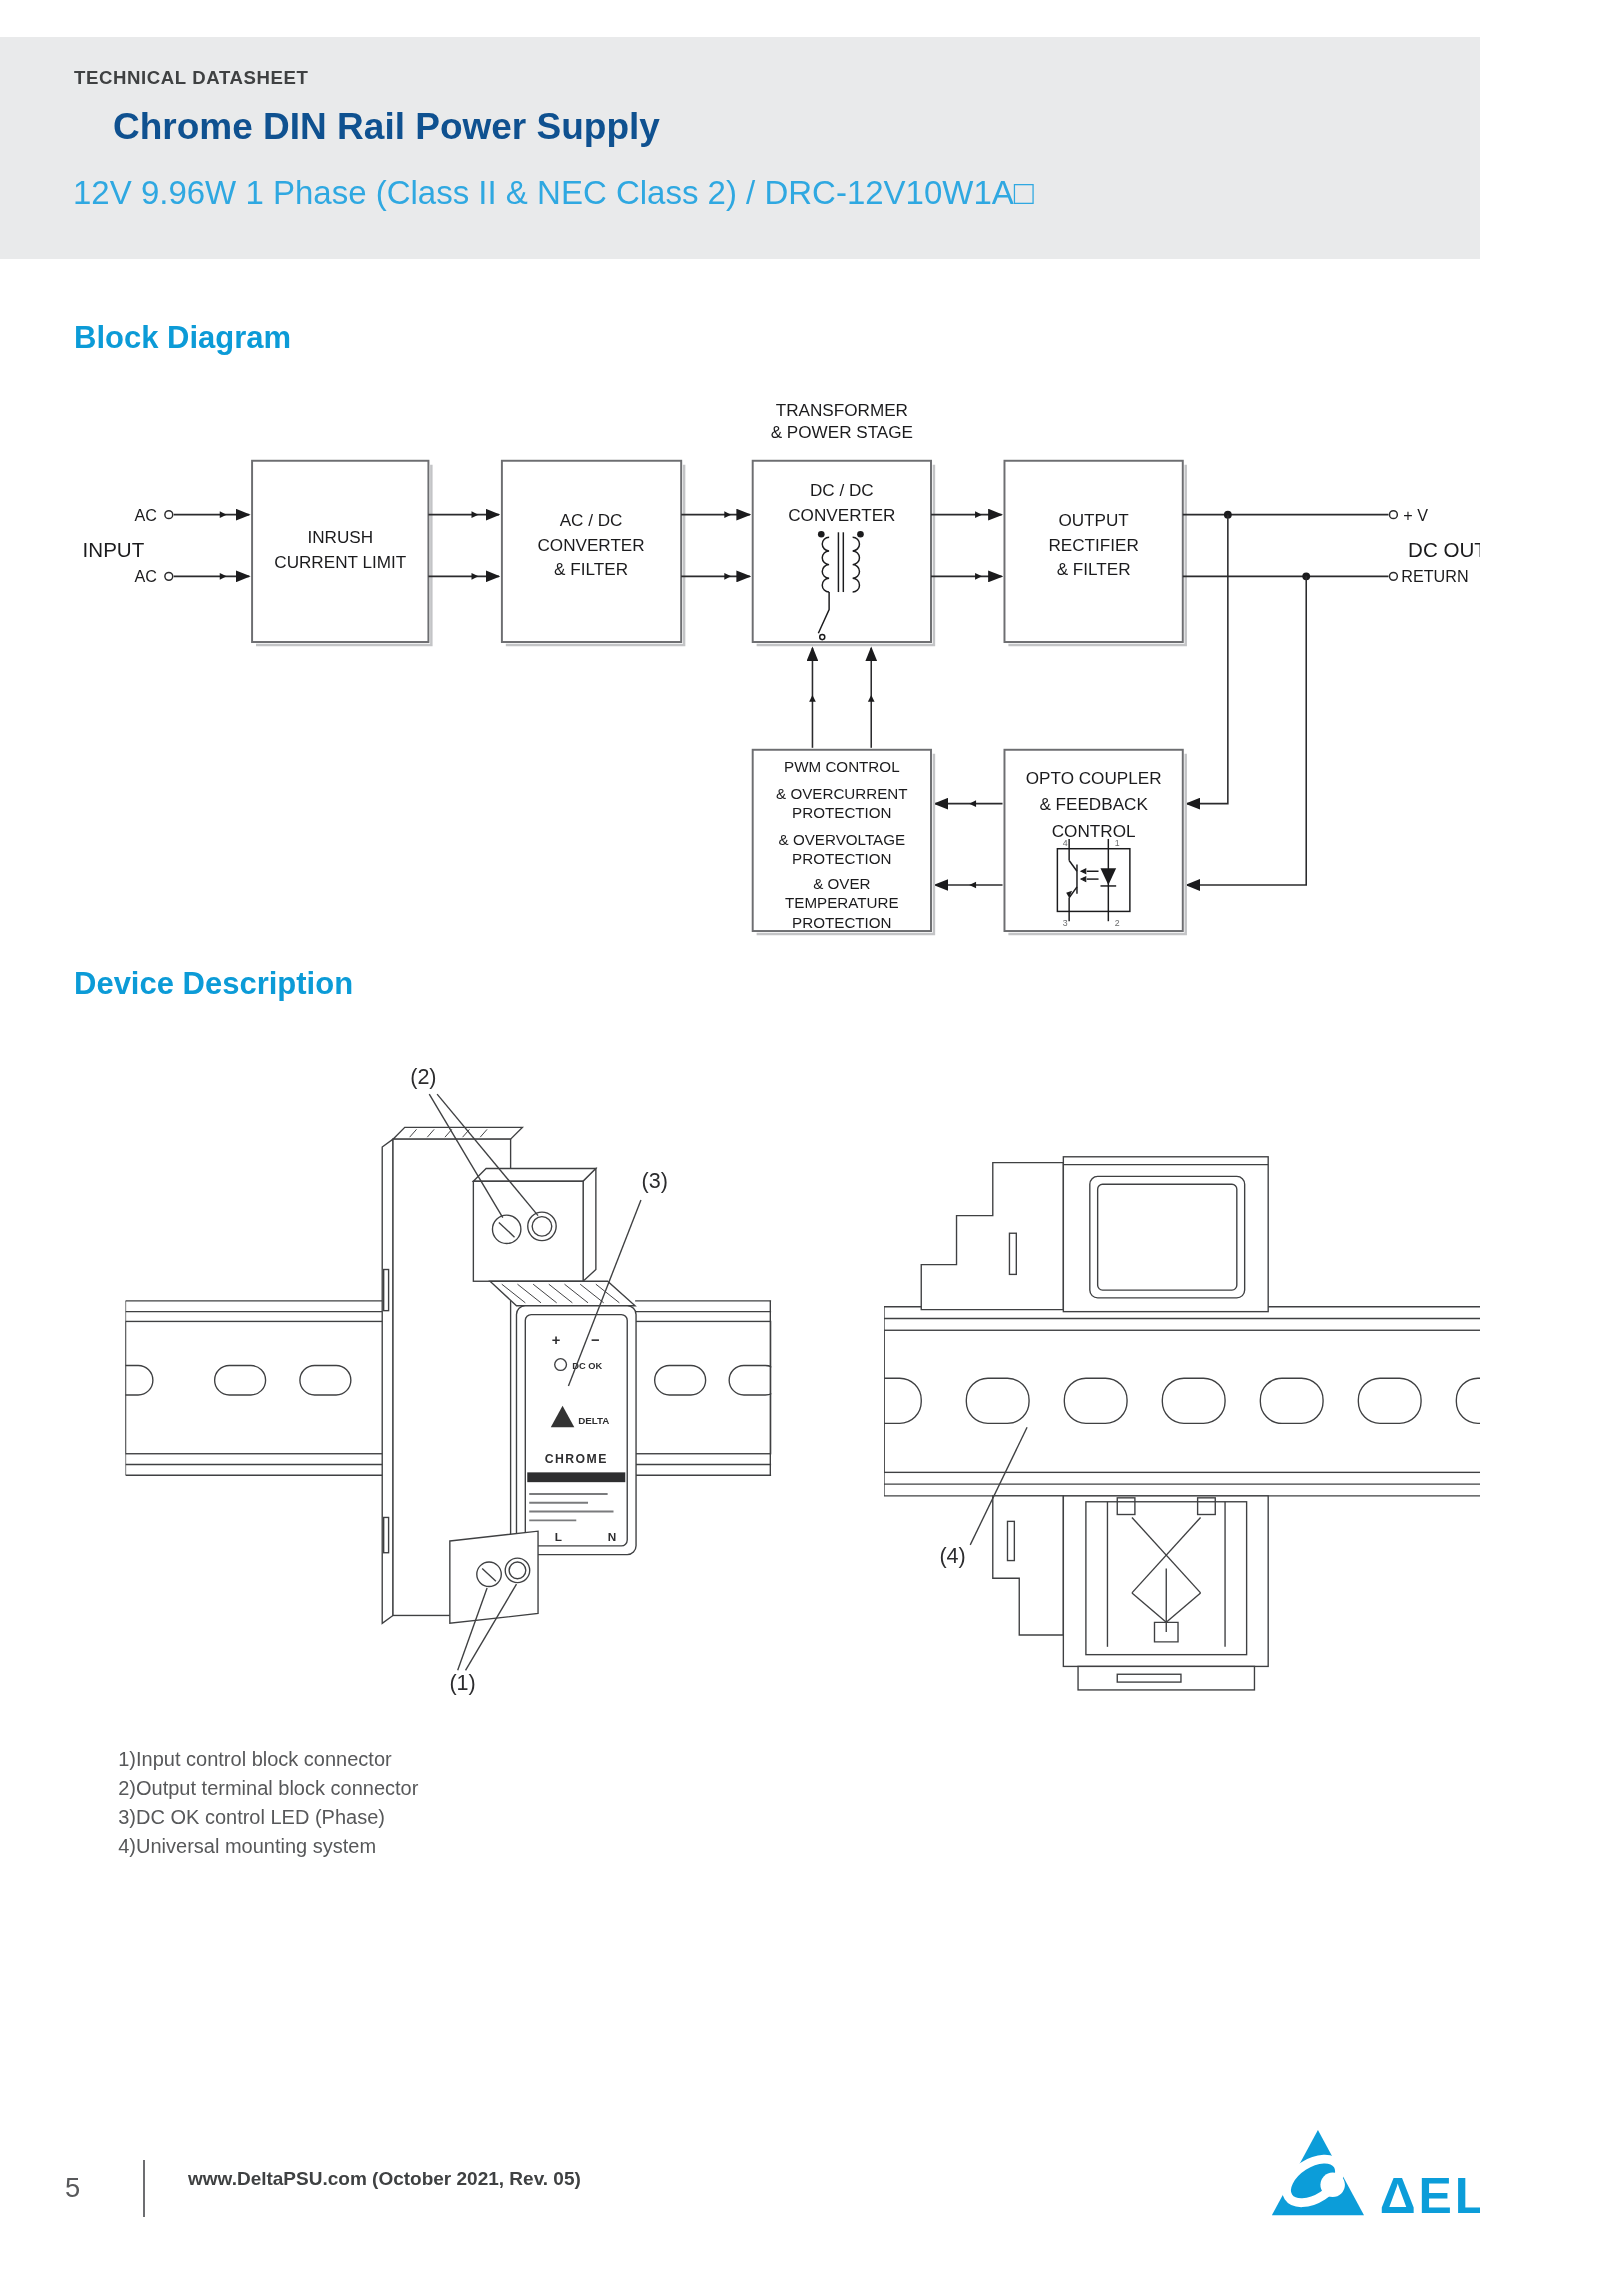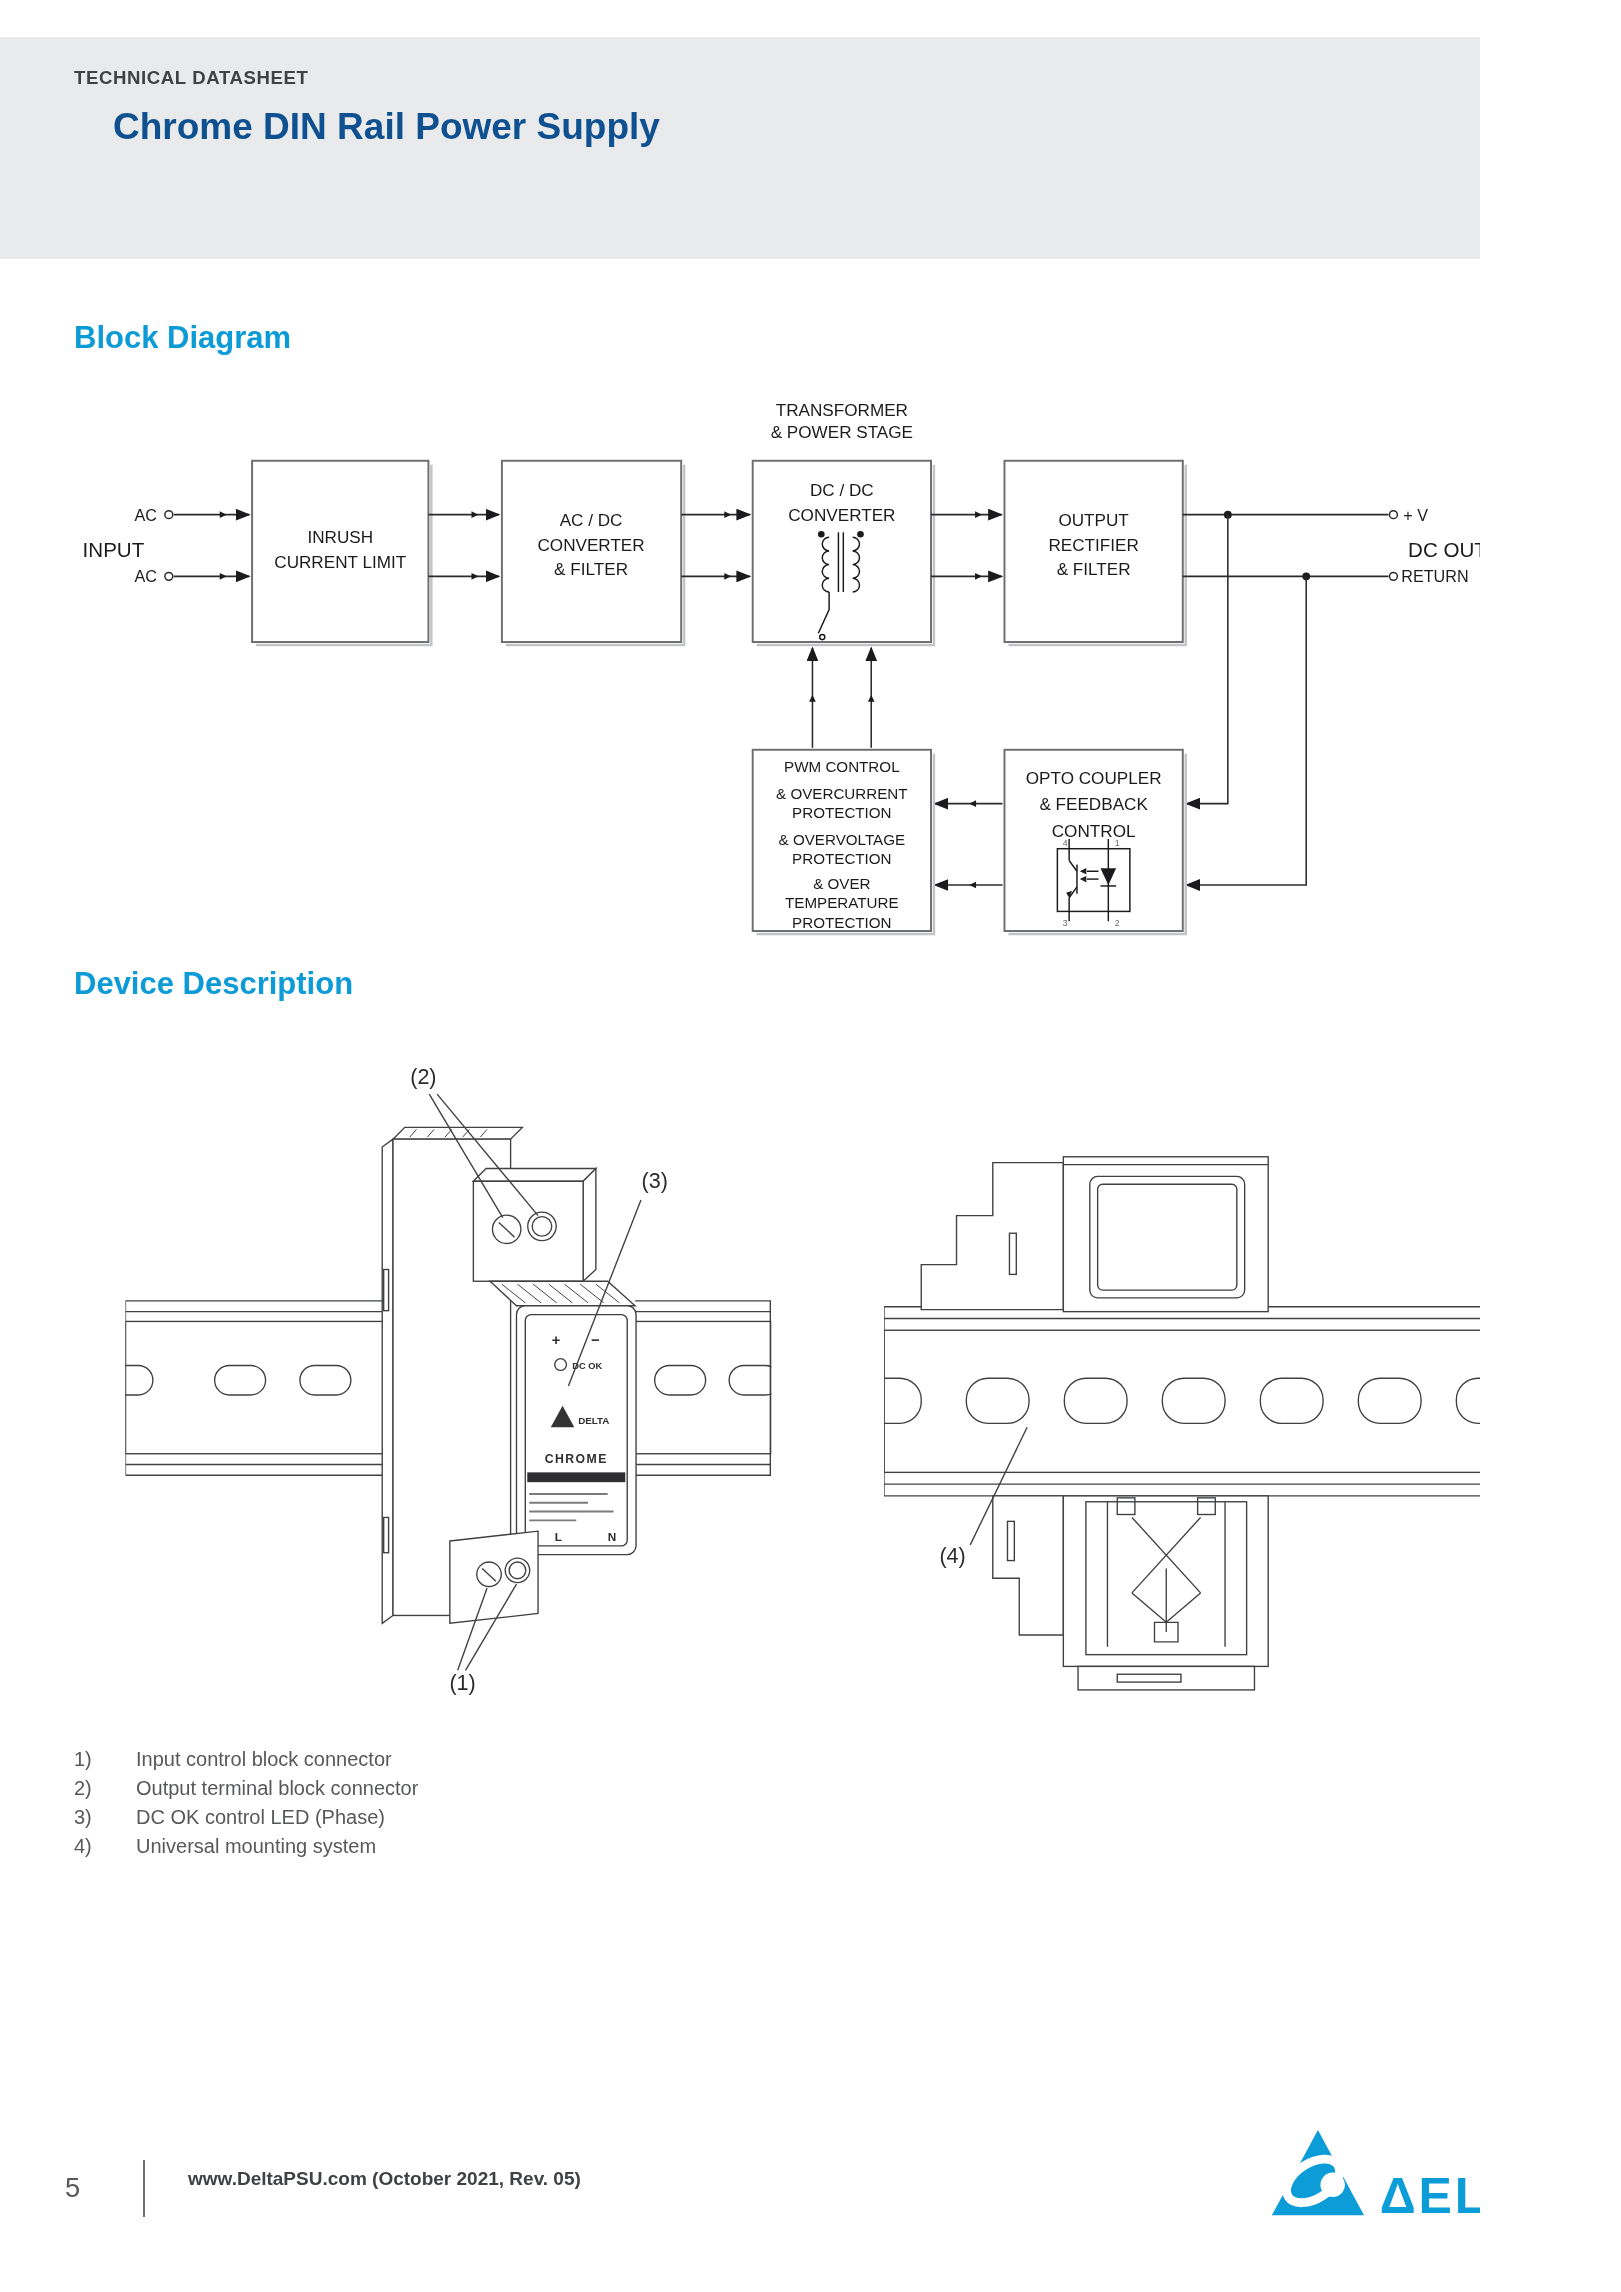--- a/index.html
+++ b/index.html
@@ -1,17 +1,17 @@
 <!DOCTYPE html>
 <html><head>
 <meta charset="utf-8">
 <style>
   html,body{margin:0;padding:0;}
   body{background:#ffffff;font-family:"Liberation Sans",sans-serif;}
-  .page{position:relative;width:1480px;height:2293px;background:#ffffff;overflow:hidden;}
+  .page{position:relative;width:1480px;height:2293px;background:#ffffff;overflow:hidden;text-align:right;}
   .band{position:absolute;left:0;top:37px;width:1621px;height:222px;background:#E9EAEB;}
   .ds-label{position:absolute;left:74px;top:67px;font-size:18.6px;font-weight:bold;letter-spacing:0.6px;color:#3F4142;}
   .title{position:absolute;left:72px;top:106px;font-size:37px;font-weight:bold;color:#0F5190;margin-left:41px;}
   .subtitle{position:absolute;left:73px;top:174px;font-size:33px;color:#2FA8E1;}
   .sec-head{position:absolute;left:74px;font-size:31px;font-weight:bold;color:#0C9BD7;}
   .legend{position:absolute;left:74px;top:1745px;}
   .legend-row{display:flex;font-size:20px;line-height:29px;color:#57585A;}
   .legend-num{width:62px;}
   .footer-num{position:absolute;left:65px;top:2172px;font-size:27.4px;color:#58595B;}
   .footer-div{position:absolute;left:143px;top:2160px;width:2px;height:57px;background:#6D6E71;}
@@ -38,20 +38,21 @@
   .lbl-dark{fill:#2E2E30;}
 </style>
 </head>
 <body>
 
 <div class="page">
 
   <div class="band"></div>
   <div class="ds-label">TECHNICAL DATASHEET</div>
   <div class="title">Chrome DIN Rail Power Supply</div>
+  <div class="subtitle">12V 9.96W 1 Phase (Class II &amp; NEC Class 2) / DRC-12V10W1A□</div>
 
   <div class="sec-head" style="top:320px;">Block Diagram</div>
   <div class="sec-head" style="top:966px;">Device Description</div>
 
   <svg style="top:353px;" width="1621" height="627" viewBox="0 360 1654 640">
     <defs>
       <marker id="ah" viewBox="0 0 10 8" markerWidth="9.5" markerHeight="7.6" refX="9" refY="4" orient="auto">
         <path d="M0,0 L10,4 L0,8 Z" fill="#1B1B1D"></path>
       </marker>
       <path id="mt" d="M0,-3.4 L7,0 L0,3.4 Z" fill="#1B1B1D"></path>

